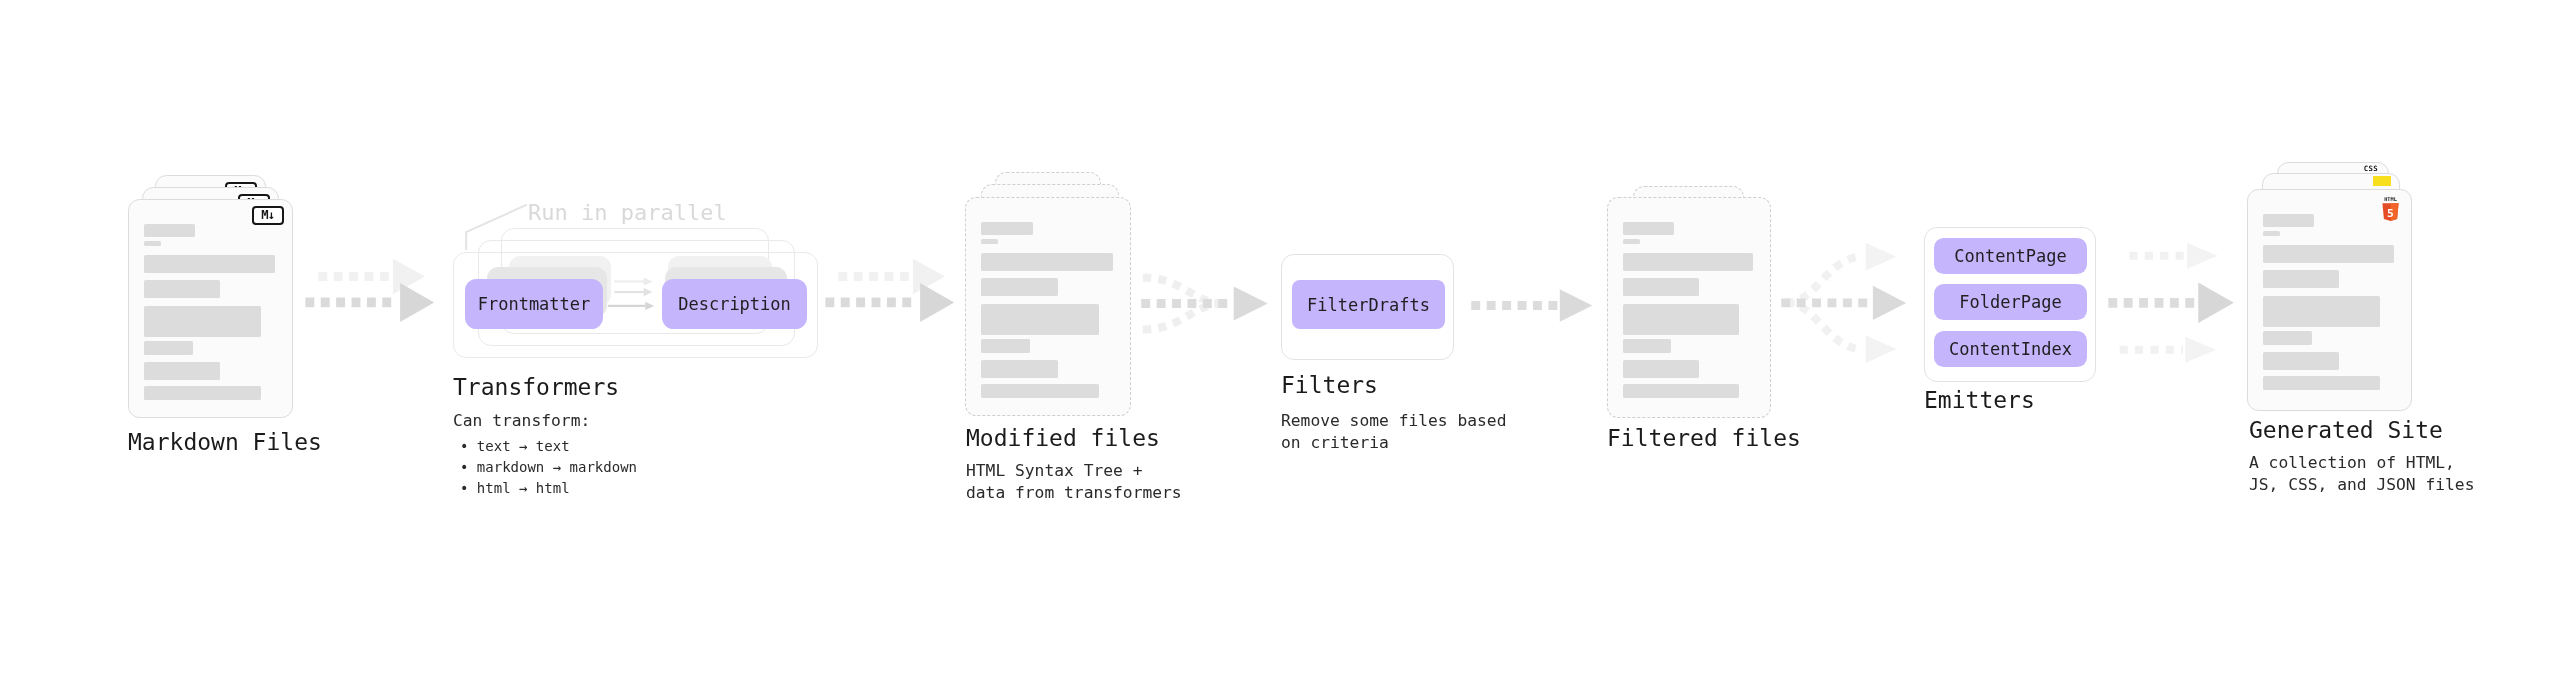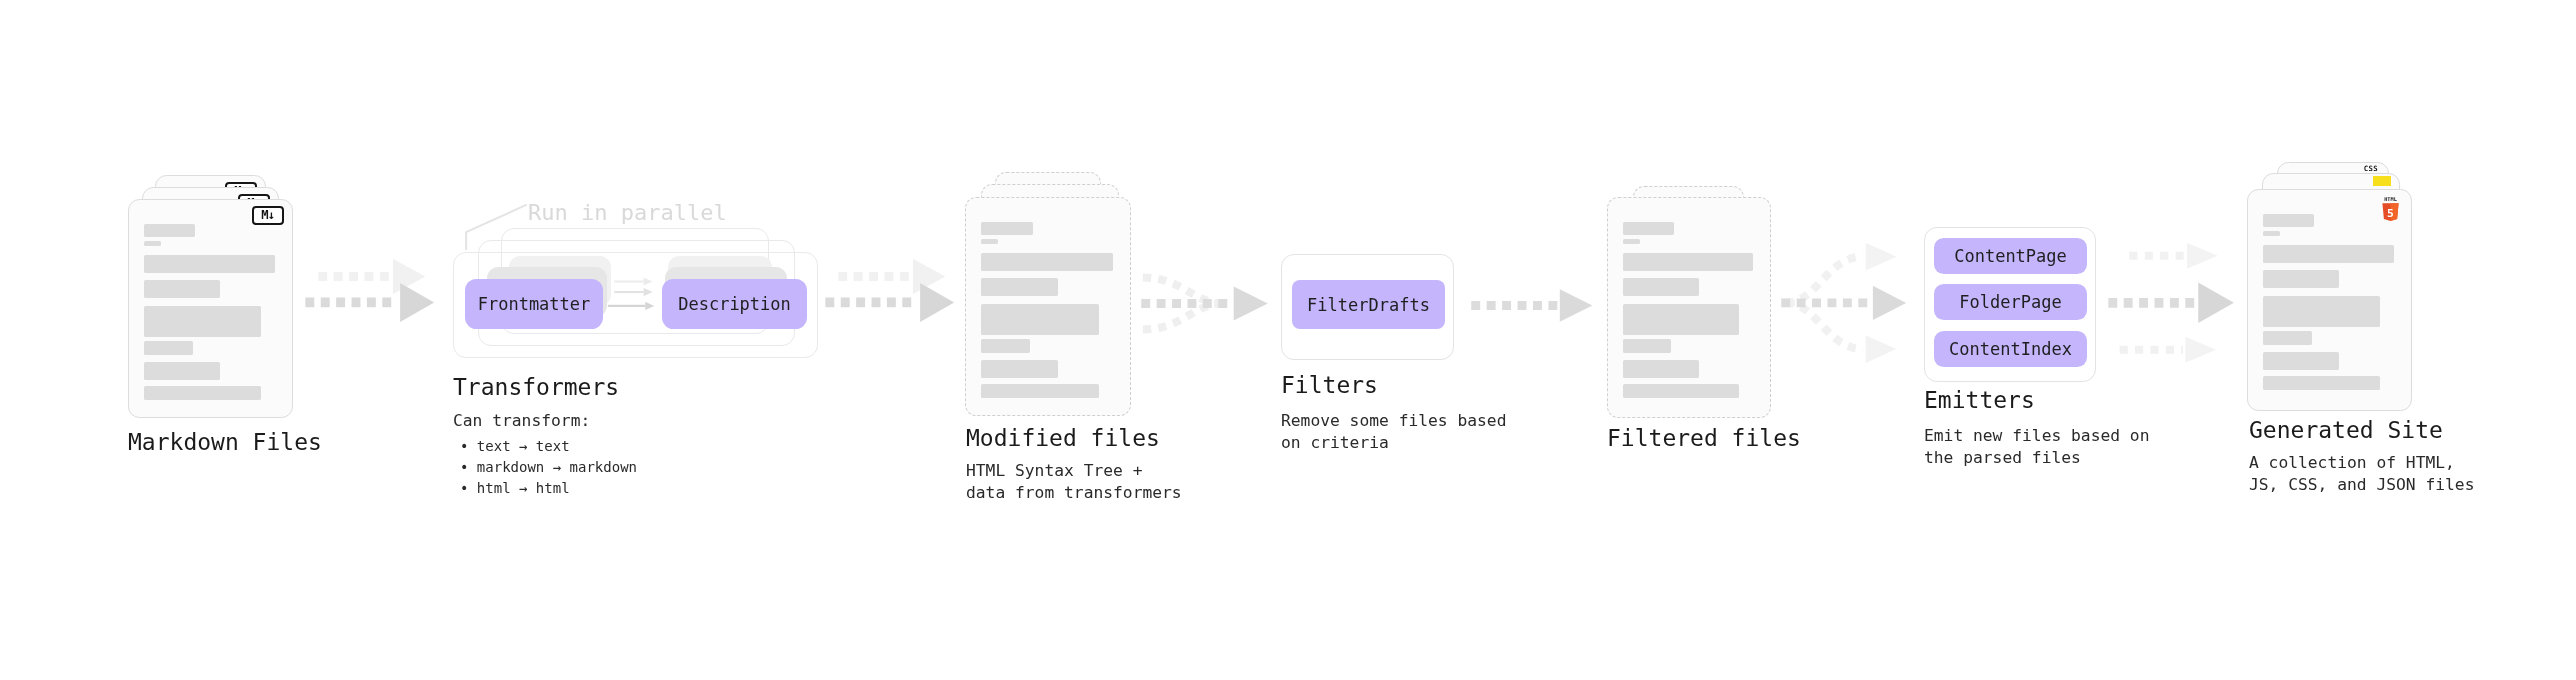--- a/index.html
+++ b/index.html
@@ -188,22 +188,20 @@
     <polygon points="108,122 146,139 108,156" fill="#f3f3f3"></polygon>
     <line x1="4" y1="82" x2="114" y2="82" stroke="#dcdcdc" stroke-width="11" stroke-dasharray="11 8"></line>
     <polygon points="117,61 158,82 117,103" fill="#dadada"></polygon>
   </svg>
 
   <div class="container-box z1" style="left:1924px;top:227px;width:172px;height:155px;"></div>
   <div class="pill z2" style="left:1934px;top:238px;width:153px;height:36px;border-radius:9.8px;">ContentPage</div>
   <div class="pill z2" style="left:1934px;top:284px;width:153px;height:36px;border-radius:9.8px;">FolderPage</div>
   <div class="pill z2" style="left:1934px;top:331px;width:153px;height:36px;border-radius:9.8px;">ContentIndex</div>
   <div class="stage-label" style="left:1924px;top:388px;">Emitters</div>
-  <div class="note" style="left:1924px;top:425px;">Emit new files based on
-the parsed files</div>
 
   <svg class="abs" style="left:2105px;top:238px;" width="146" height="128" viewBox="0 0 180 158">
     <line x1="30" y1="22" x2="98" y2="22" stroke="#f1f1f1" stroke-width="10" stroke-dasharray="10 9"></line>
     <polygon points="101,6 139,22 101,38" fill="#f3f3f3"></polygon>
     <line x1="4" y1="80" x2="112" y2="80" stroke="#dcdcdc" stroke-width="12" stroke-dasharray="11 8"></line>
     <polygon points="115,55 159,80 115,105" fill="#d7d7d7"></polygon>
     <line x1="18" y1="138" x2="96" y2="138" stroke="#f1f1f1" stroke-width="10" stroke-dasharray="10 9"></line>
     <polygon points="99,122 137,138 99,154" fill="#f3f3f3"></polygon>
   </svg>
 

